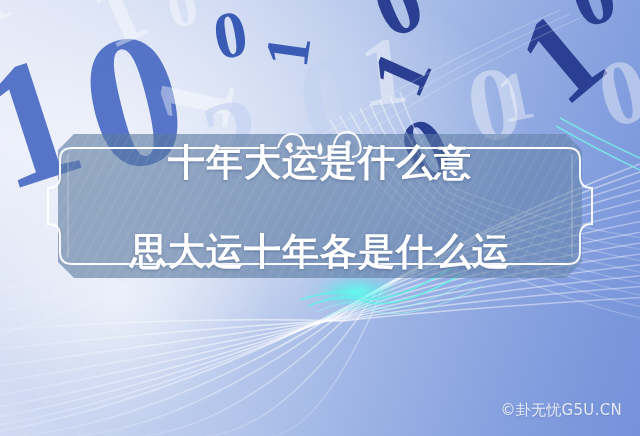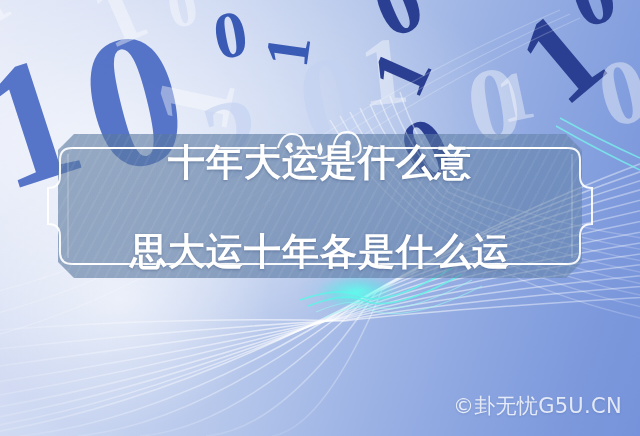--- a/index.html
+++ b/index.html
@@ -102,21 +102,21 @@
     white-space:nowrap;
   }
   .tline.l1{font-size:37px;}
   .tline.l2{font-size:37px;margin-top:40px;}
 
   
   .watermark{
     position:absolute;right:18px;bottom:16px;
     color:rgba(255,255,255,.80);
     font-family:"DejaVu Sans","Liberation Sans",sans-serif;
-    font-size:21px;font-weight:400;letter-spacing:.3px;
+    font-size:15px;font-weight:400;letter-spacing:.3px;
     text-shadow:0 1px 2px rgba(60,90,150,.25);
     white-space:nowrap;
   }
 </style>
 </head>
 <body>
 
 <div id="stage">
 
   <div class="digits" id="digitlayer">

